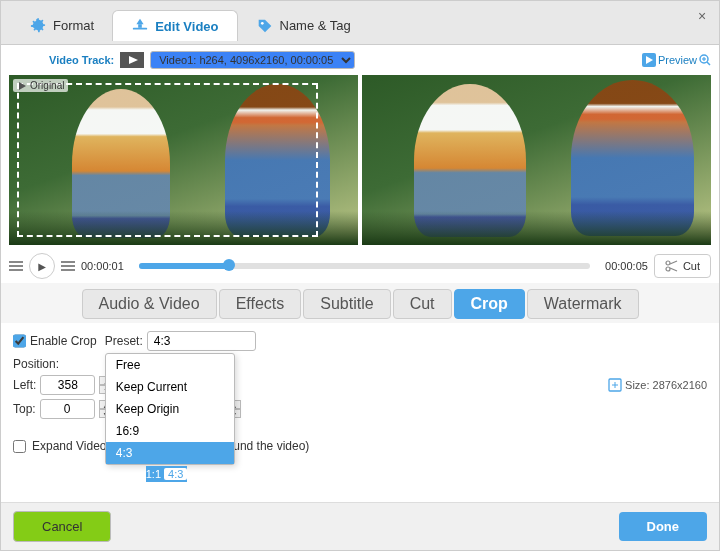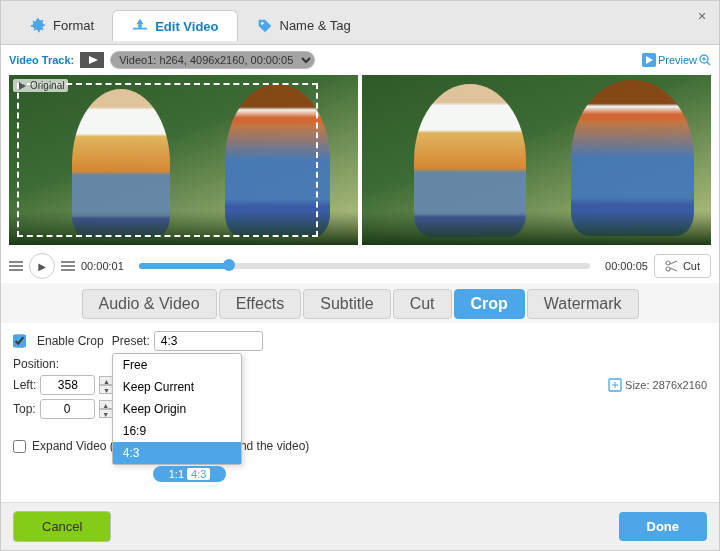--- a/index.html
+++ b/index.html
@@ -82,34 +82,35 @@
       gap: 4px;
     }
 
     .video-track-bar {
       display: flex;
       align-items: center;
       gap: 6px;
       font-size: 11px;
       color: #333;
       padding: 2px 0;
+      margin-left: 40px;
     }
 
     .video-track-label {
       color: #1a7fc1;
       font-weight: bold;
       font-size: 11px;
     }
 
     .video-track-select {
       border: 1px solid #bbb;
-      border-radius: 9px;
+      border-radius: 3px;
       padding: 1px 4px;
       font-size: 11px;
-      background: #a3a3a3;
+      background: #3b82f6;
       color: #333;
     }
 
     .preview-label {
       margin-left: auto;
       color: #1a7fc1;
       font-size: 11px;
       display: flex;
       align-items: center;
       gap: 2px;
@@ -277,21 +278,21 @@
 
     .crop-row {
       display: flex;
       align-items: center;
       gap: 8px;
       margin-bottom: 6px;
     }
 
     .enable-crop-check {
       display: flex;
-      gap: 11px;
+      gap: 4px;
       font-size: 12px;
       color: #333;
     }
 
     .preset-section {
       display: flex;
       align-items: center;
       gap: 4px;
       font-size: 12px;
       color: #333;
@@ -336,22 +337,22 @@
     }
 
     
     .dropdown-tooltip {
       position: absolute;
       bottom: -18px;
       left: 40px;
       background: #4da6e8;
       color: #fff;
       font-size: 11px;
-      padding: 2px 16px;
-      border-radius: 8px;
+      padding: 2px 0;
+      border-radius: 0;
       white-space: nowrap;
       display: flex;
       align-items: center;
       gap: 3px;
       text-align: right;
     }
 
     .position-section {
       font-size: 12px;
       color: #333;

